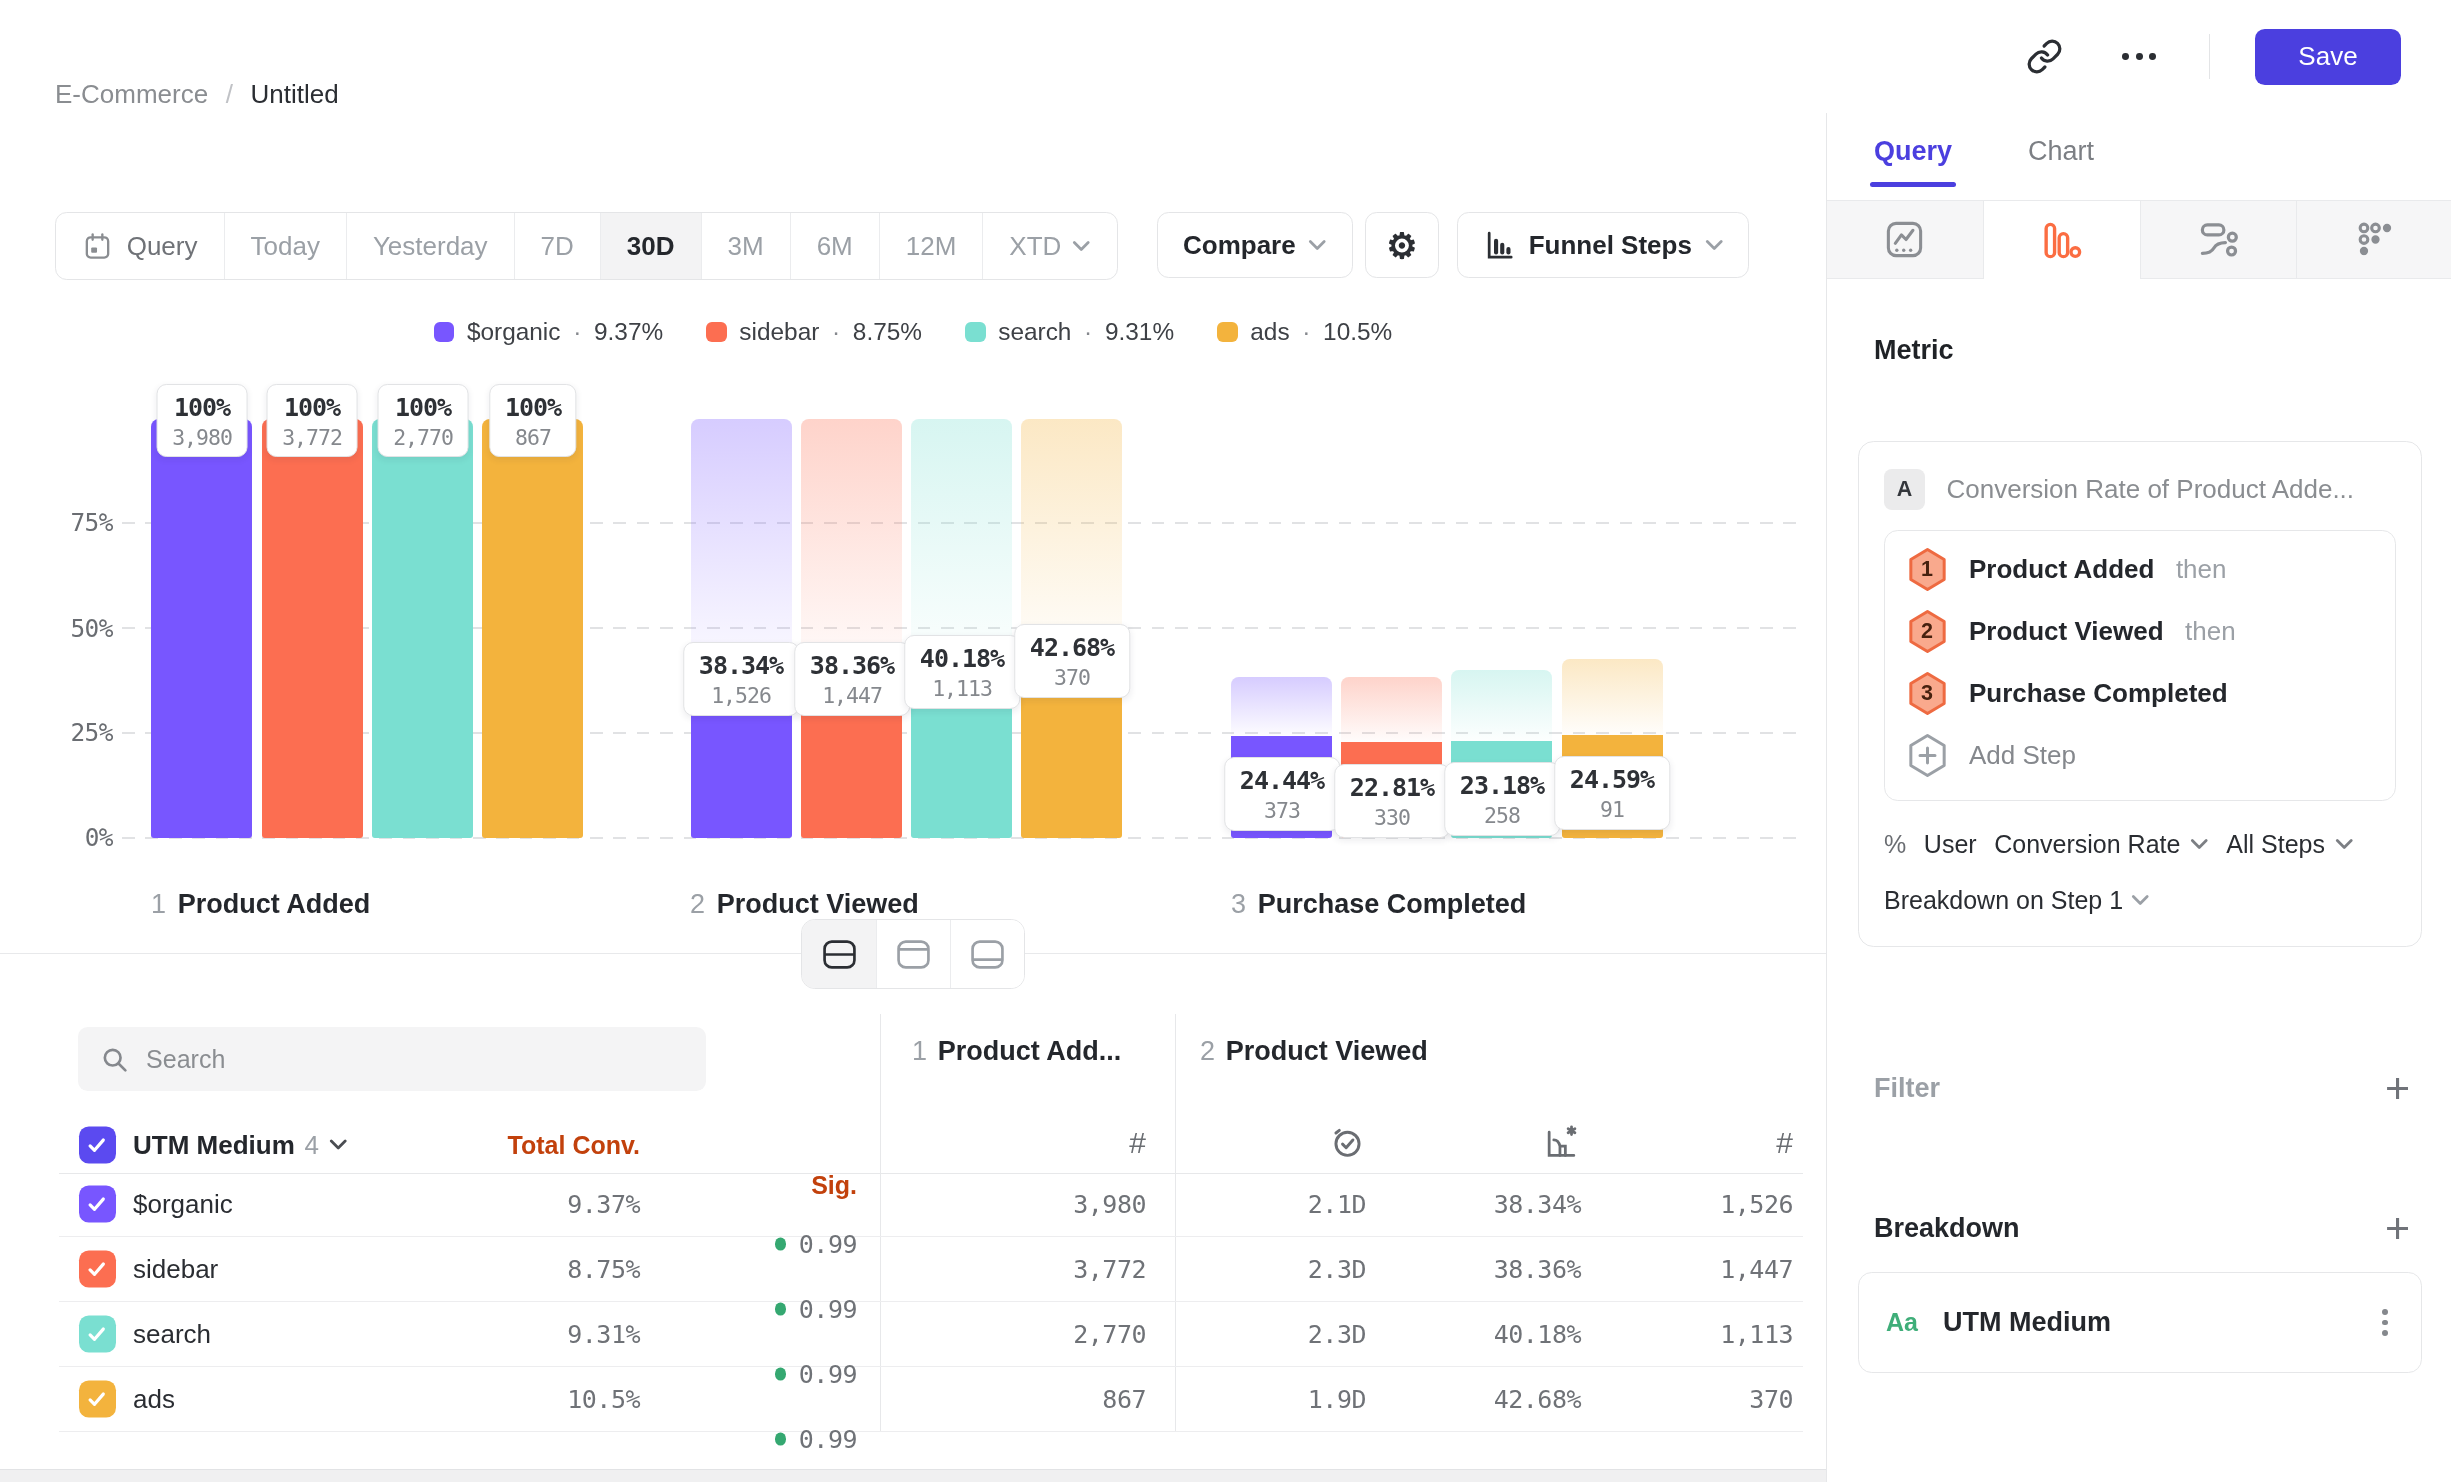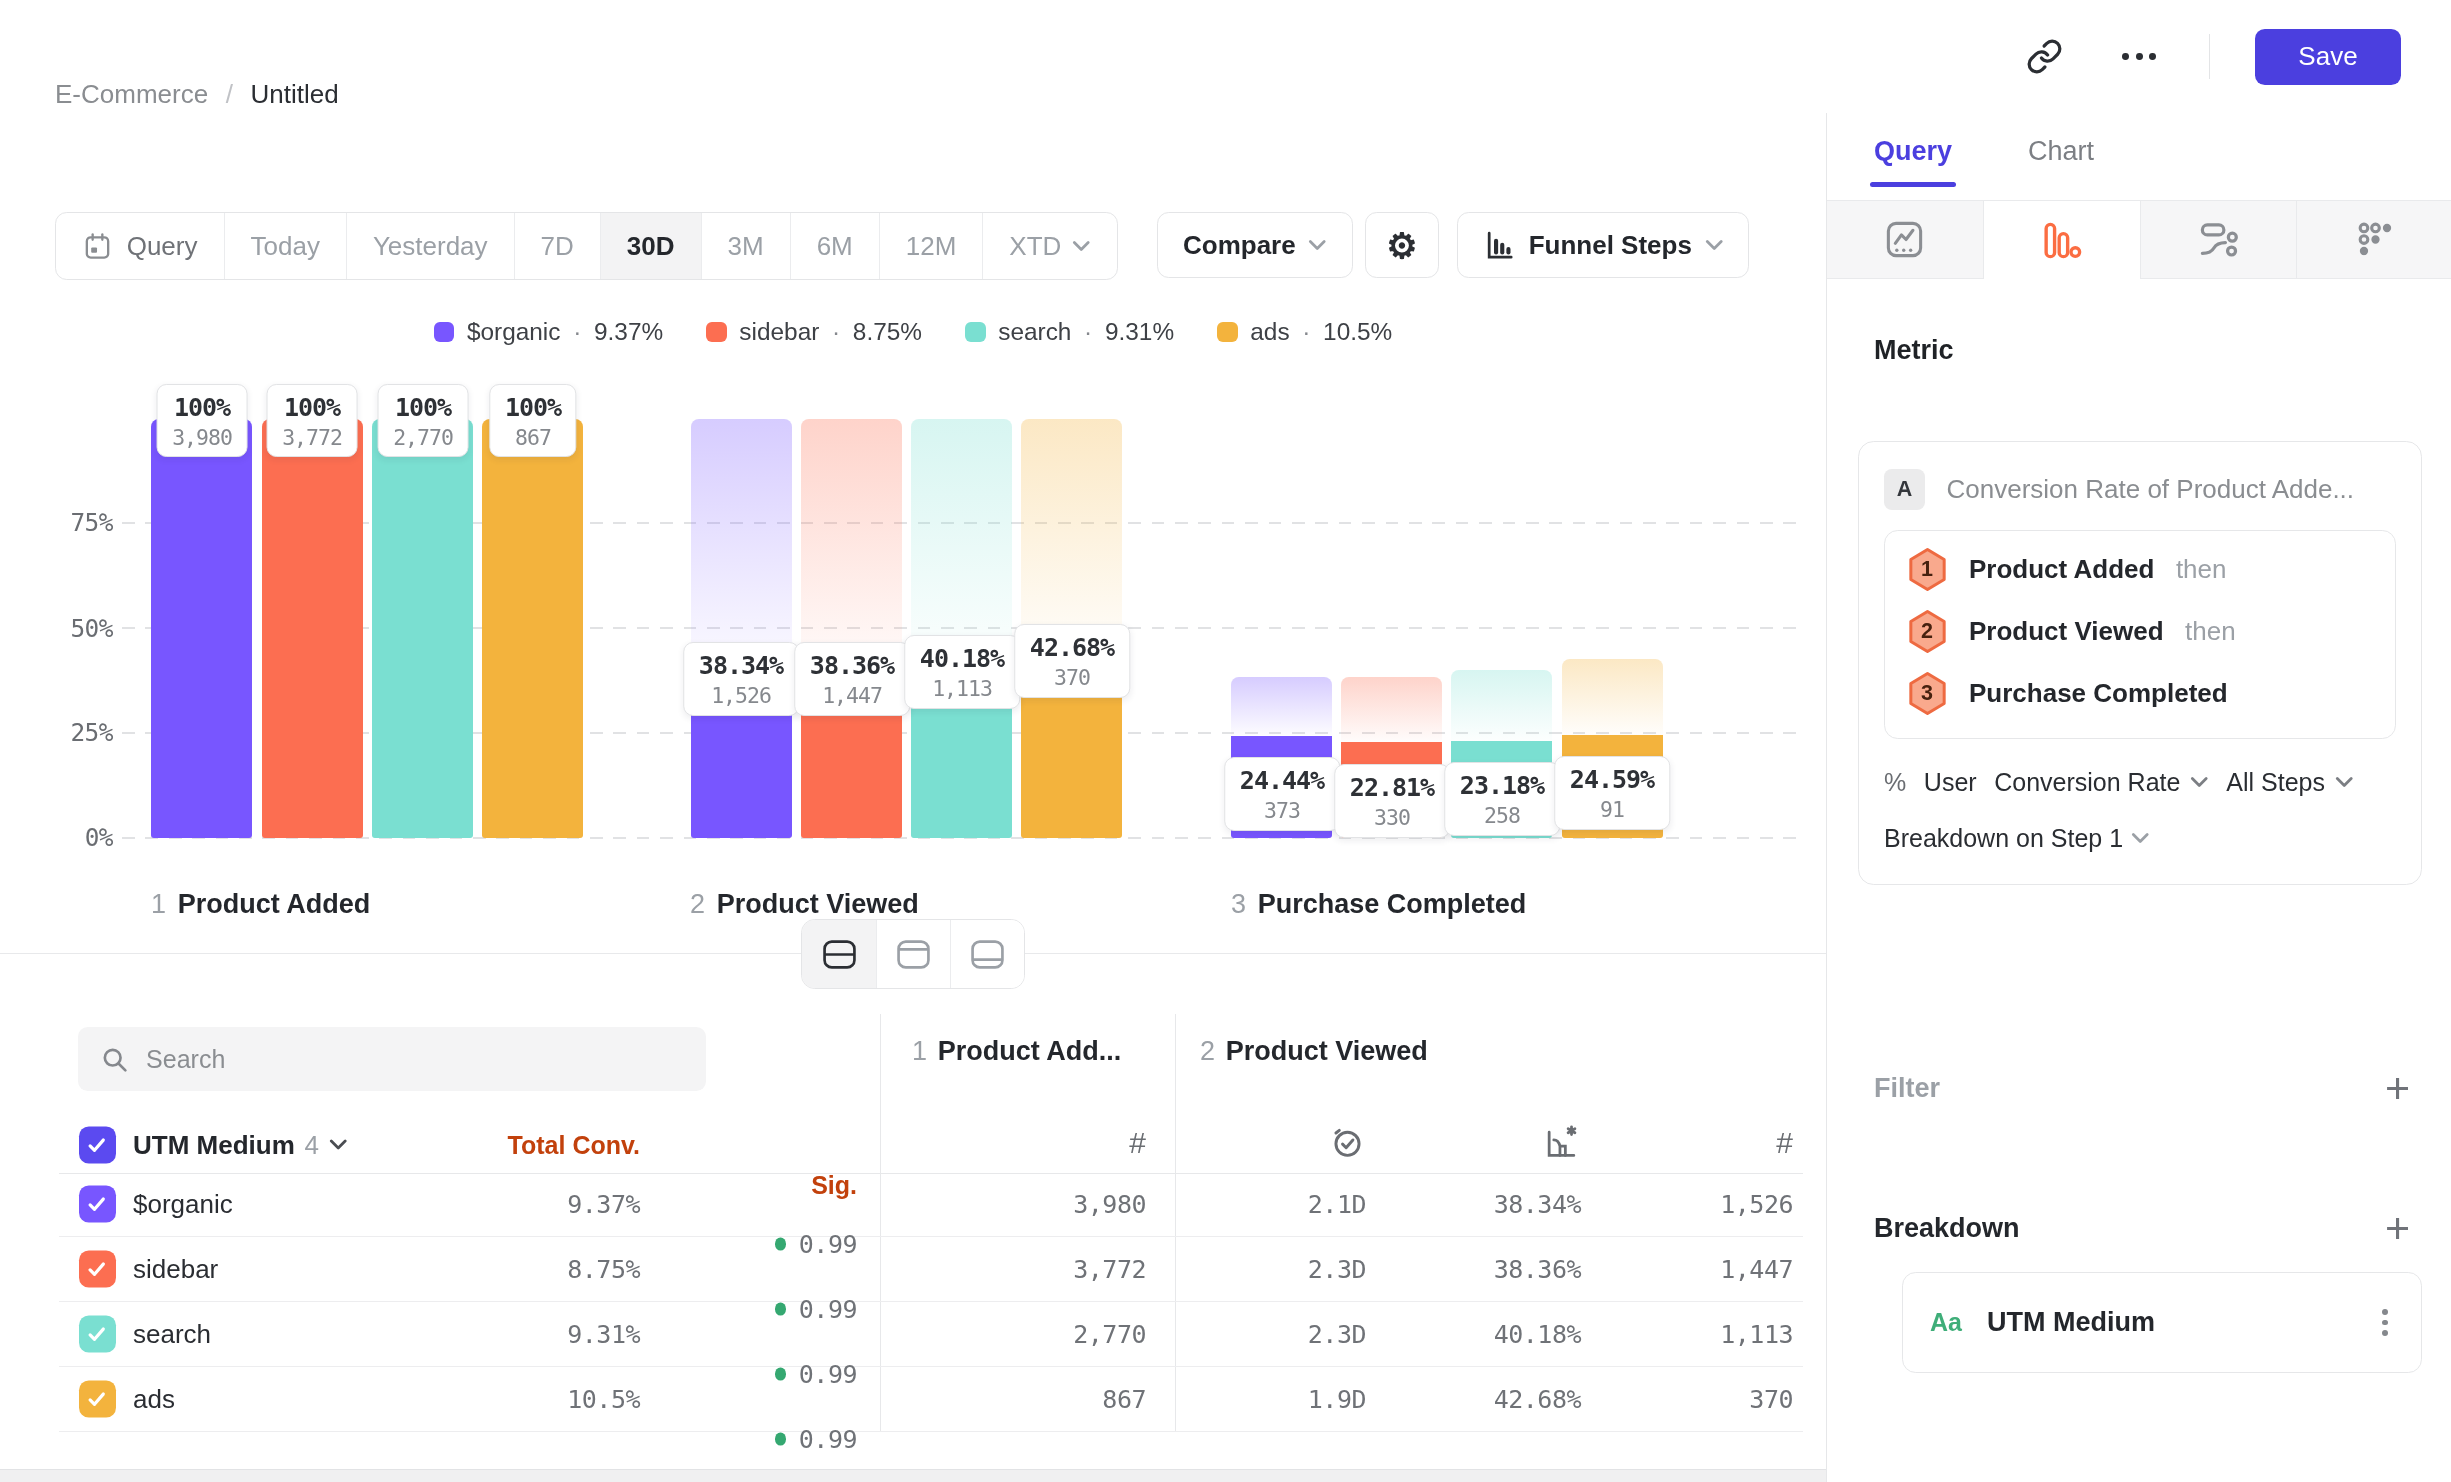--- a/index.html
+++ b/index.html
@@ -136,21 +136,21 @@
   .m-sel{display:flex;align-items:center;gap:9.8px;cursor:pointer;}
   .m-sel .chev{color:#7c7f84;}
   .bos-row{display:flex;align-items:center;gap:8px;margin-top:27px;font-size:25px;color:#2a2d32;font-weight:500;cursor:pointer;}
   .qp-filter,.qp-bd-head{position:absolute;left:47px;right:43px;display:flex;align-items:center;justify-content:space-between;}
   .qp-filter{top:954px;}
   .qp-bd-head{top:1094px;}
   .filter-label{font-size:27px;font-weight:600;color:#9ba0a6;}
   .bd-label{font-size:27px;font-weight:700;color:#24272c;}
   .plus{font-size:43px;font-weight:300;color:#707379;line-height:1;cursor:pointer;}
   .bd-card{position:absolute;left:31px;right:31px;top:1159px;height:101px;border:1.5px solid #e6e7e9;border-radius:13.7px;
-    display:flex;align-items:center;padding:0 27px;box-sizing:border-box;cursor:pointer;margin-left:44px;}
+    display:flex;align-items:center;padding:0 27px;box-sizing:border-box;cursor:pointer;}
   .aa{color:#3fae79;font-size:25px;font-weight:700;}
   .bd-name{font-size:27px;font-weight:600;color:#24272c;margin-left:25px;flex:1;}
   .kebab{display:flex;flex-direction:column;gap:4.9px;padding:5.9px;cursor:pointer;}
   .kebab i{width:5.9px;height:5.9px;border-radius:50%;background:#85888d;}
 </style>
 </head>
 <body>
 
 <header class="topbar">
   <div class="breadcrumb">
@@ -594,20 +594,29 @@
       <div class="step-row">
         <span class="hex">
           <svg viewBox="0 0 24 27">
               <polygon points="12,1.5 22,7.5 22,19.5 12,25.5 2,19.5 2,7.5" fill="#f9a98d" stroke="#ee6a41" stroke-width="1.8" stroke-linejoin="round"></polygon>
             </svg>
           <i>3</i>
         </span>
         <span class="step-name">Purchase Completed</span>
         <span class="step-then"></span>
       </div>
+      <div class="step-row">
+        <span class="hex outline">
+          <svg viewBox="0 0 24 27">
+            <polygon points="12,1.5 22,7.5 22,19.5 12,25.5 2,19.5 2,7.5" fill="none" stroke="#9ba0a6" stroke-width="1.8" stroke-linejoin="round"></polygon>
+            <path d="M12 9 v9 M7.5 13.5 h9" stroke="#9ba0a6" stroke-width="1.8" stroke-linecap="round"></path>
+          </svg>
+        </span>
+        <span class="add-label">Add Step</span>
+      </div>
     </div>
 
     <div class="measure-row">
       <span class="m-pct">%</span>
       <span>User</span>
       <span class="m-sel">
         <span>Conversion Rate</span>
         <svg class="chev" viewBox="0 0 12 8">
             <path d="M1.5 1.5 L6 6 L10.5 1.5" fill="none" stroke="currentColor" stroke-width="1.8" stroke-linecap="round" stroke-linejoin="round"></path>
           </svg>

